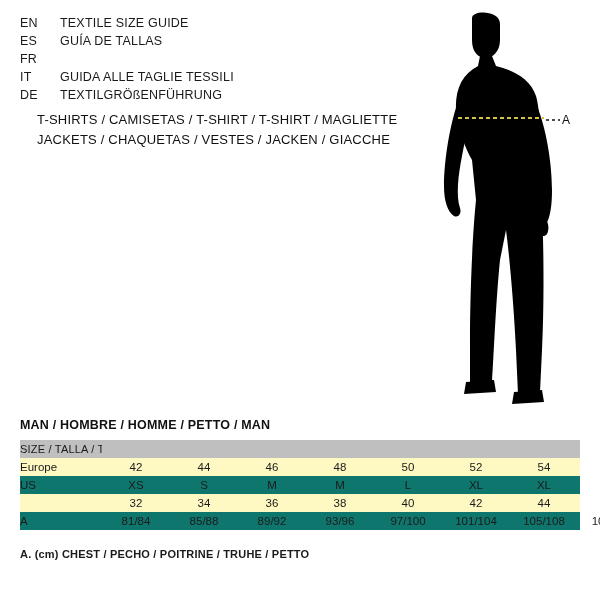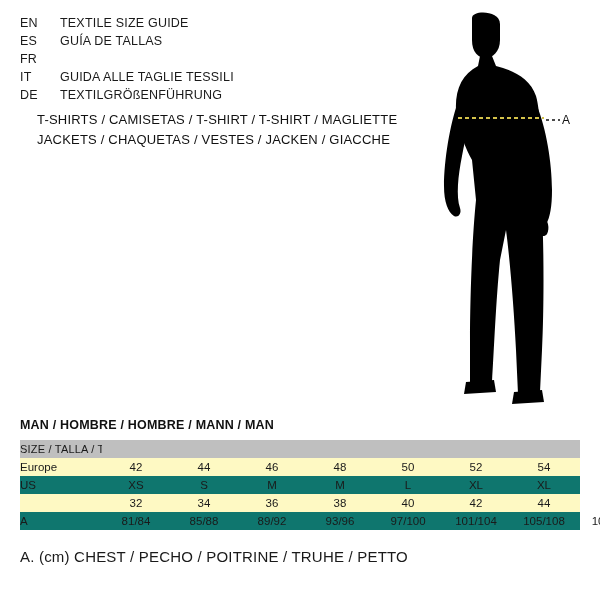--- a/index.html
+++ b/index.html
@@ -139,24 +139,25 @@
   }
   .cell.val {
     width: 68px;
     flex: 0 0 68px;
     text-align: center;
   }
   .note {
     position: absolute;
     left: 20px;
     top: 548px;
-    font-size: 15px;
-    color: #1a1a1a;
-    letter-spacing: 0.2px;
-    white-space: nowrap;
+    font-size: 11px;
+    color: #1a1a1a;
+    letter-spacing: 0.2px;
+    white-space: nowrap;
+    font-weight: bold;
   }
 </style>
 </head>
 <body>
 
 <div class="page">
 
   <div class="lang-block">
     <div class="lang-row">
       <span class="lang-code">EN</span>
@@ -218,21 +219,21 @@
 
       <line x1="58" y1="108" x2="144" y2="108" stroke="#d4c24a" stroke-width="2" stroke-dasharray="4,3"></line>
     </svg>
 
     <svg class="callout-dashes" width="14" height="12" viewBox="0 0 14 12">
       <line x1="0" y1="6" x2="14" y2="6" stroke="#111111" stroke-width="1.3" stroke-dasharray="3,3"></line>
     </svg>
     <div class="callout-label">A</div>
   </div>
 
-  <div class="man-title">MAN / HOMBRE / HOMBRE / MANN / MAN</div>
+  <div class="man-title">MAN / HOMBRE / HOMME / PETTO / MAN</div>
 
   <div class="table">
 
     <div class="trow header">
       <div class="cell label">SIZE / TALLA / TAILLE / GRÖSSE / TAGLIA</div>
     </div>
 
     <div class="trow shade">
       <div class="cell label">Europe</div>
       <div class="cell val">42</div>

